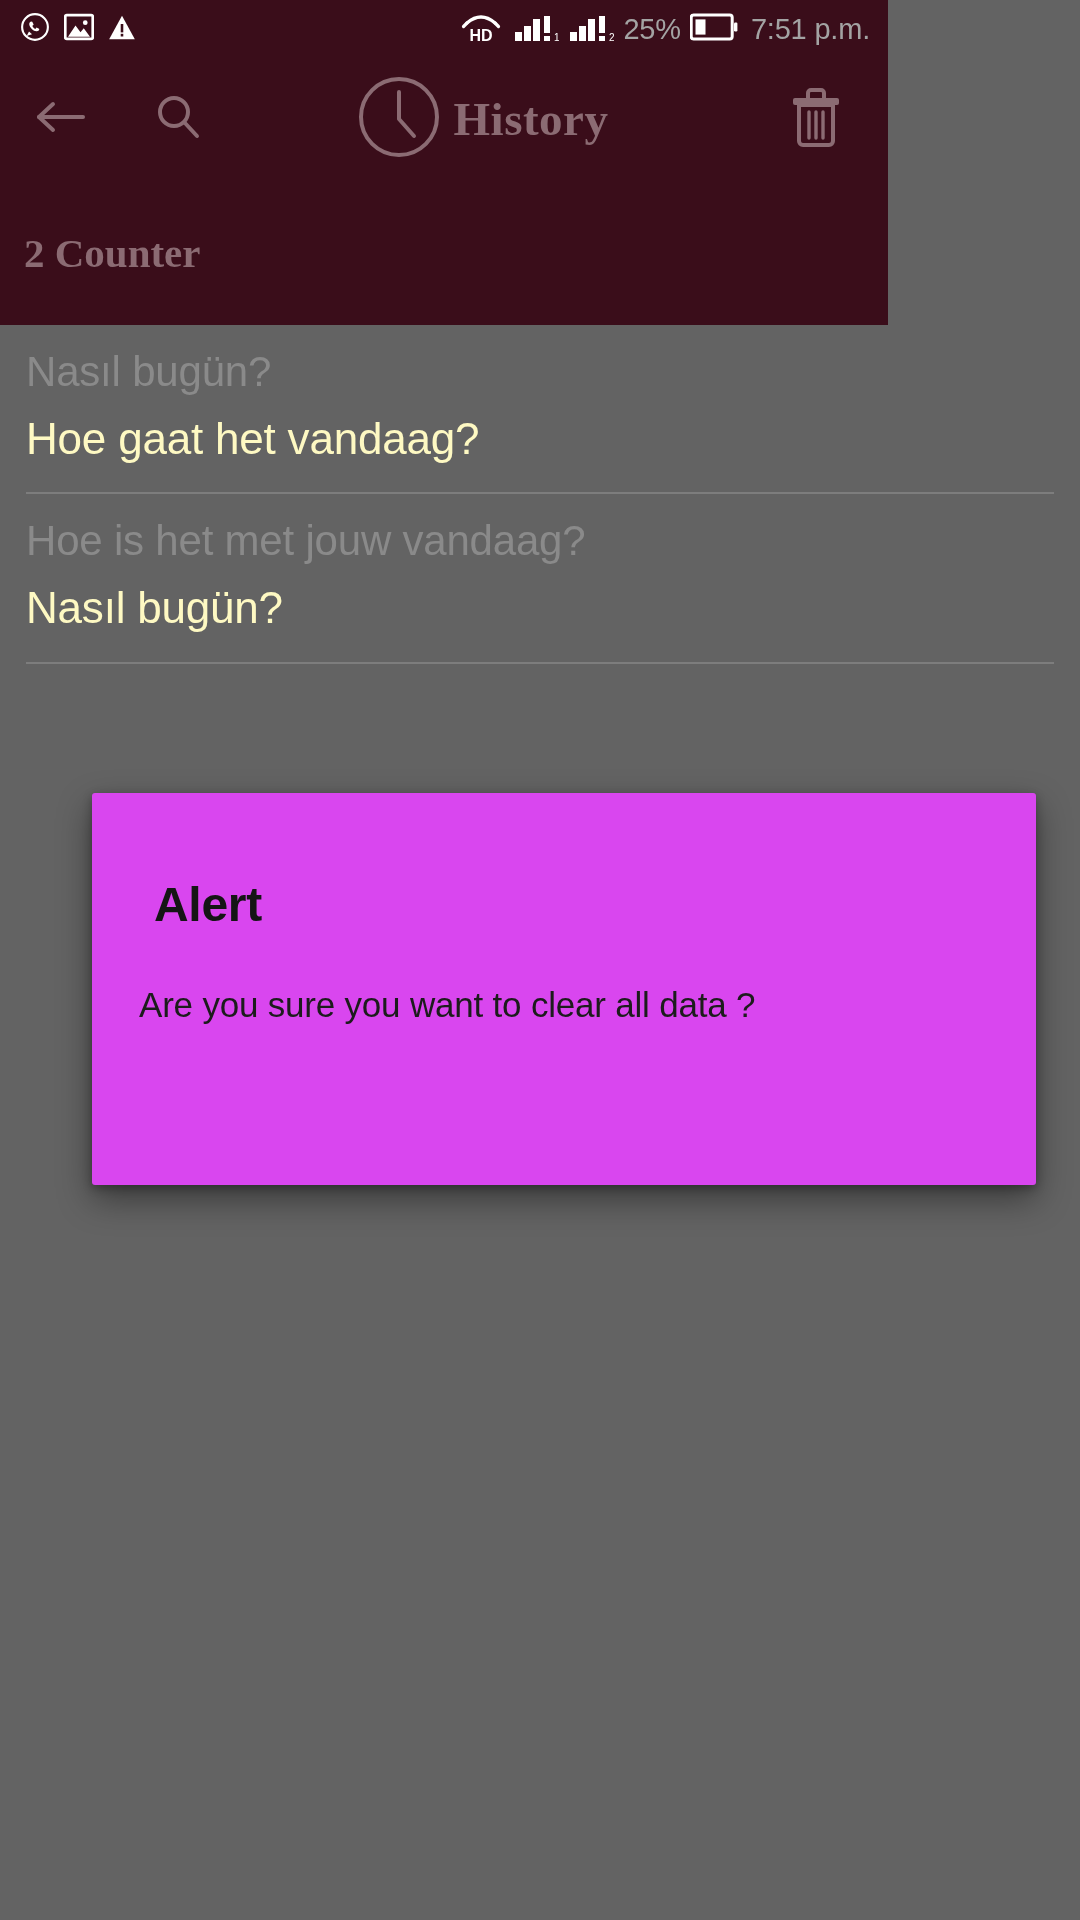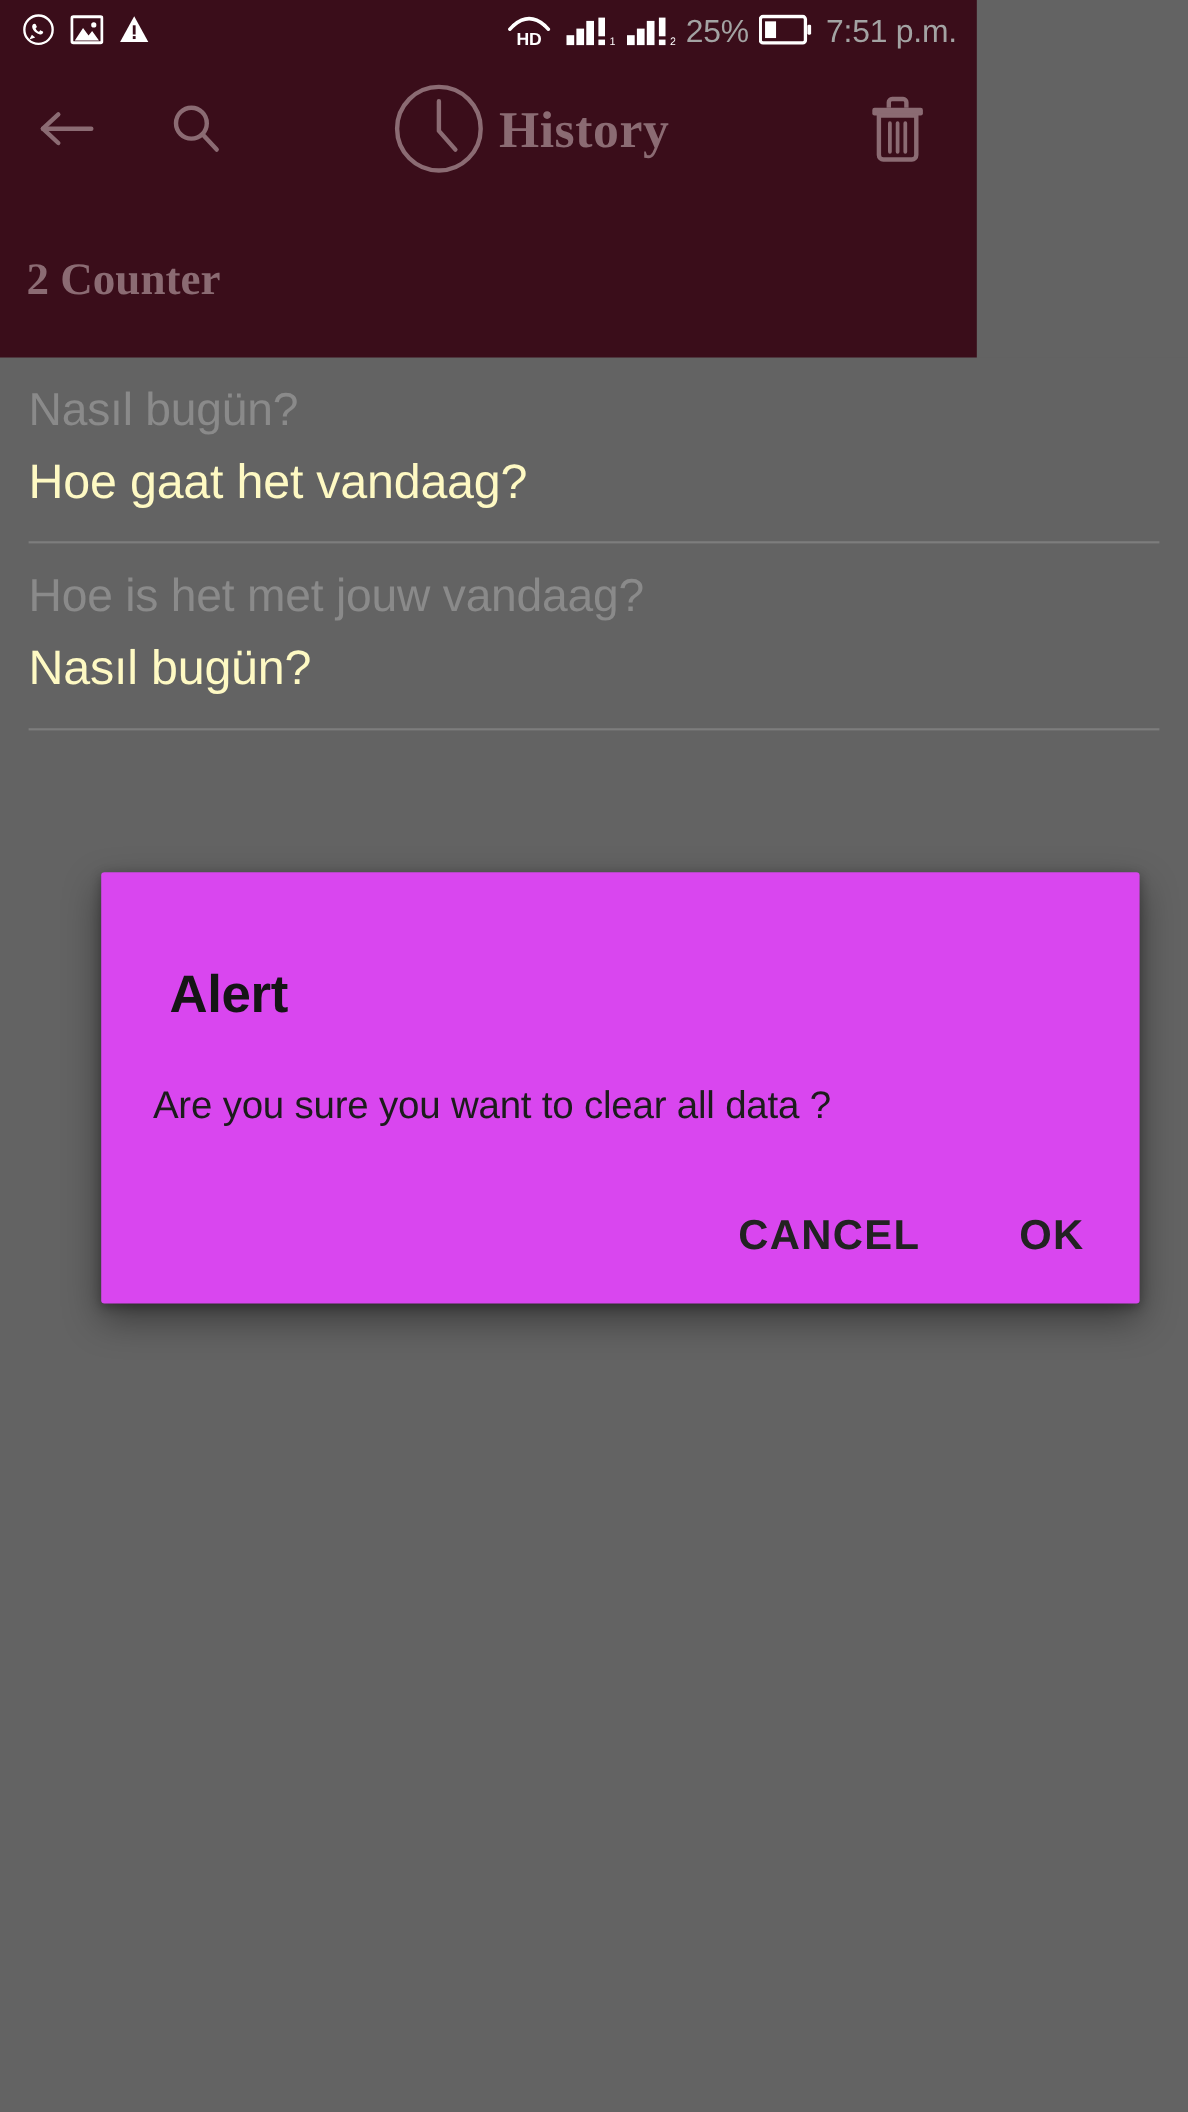--- a/index.html
+++ b/index.html
@@ -271,19 +271,15 @@
       </div>
 
     </div>
   </div>
 
   <div class="scrim"></div>
 
   <div class="dialog">
     <div class="dlg-title">Alert</div>
     <div class="dlg-msg">Are you sure you want to clear all data ?</div>
-    <div class="dlg-actions">
-      <button class="dlg-btn">CANCEL</button>
-      <button class="dlg-btn">OK</button>
-    </div>
   </div>
 
 </div>
 
 </body></html>

